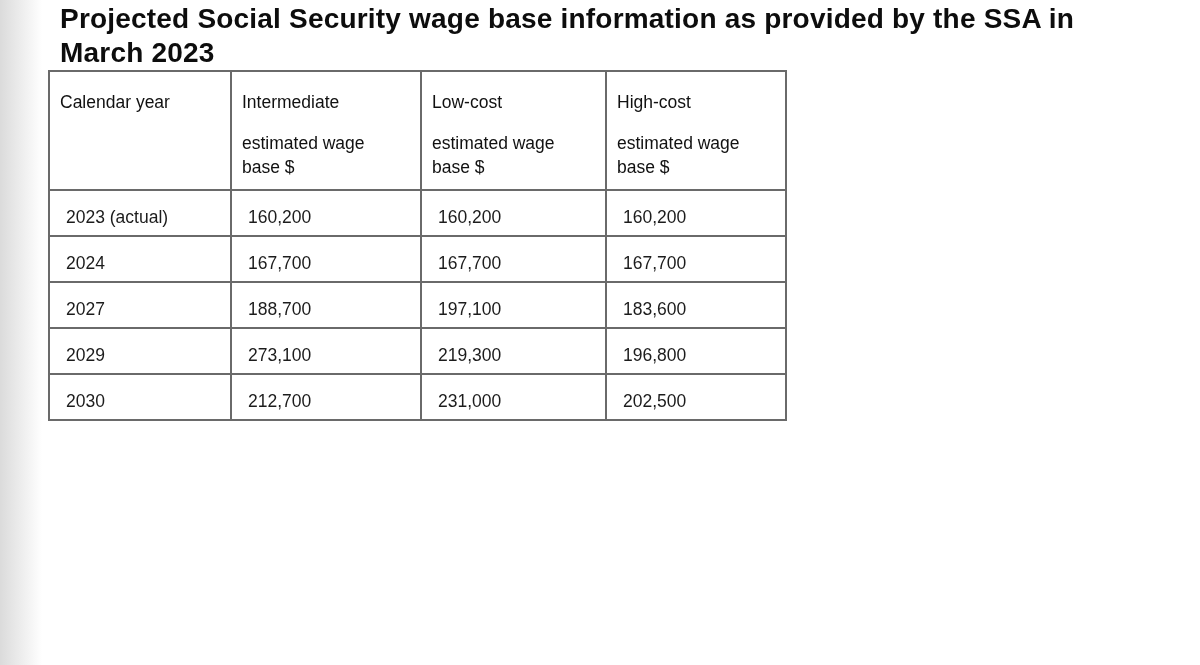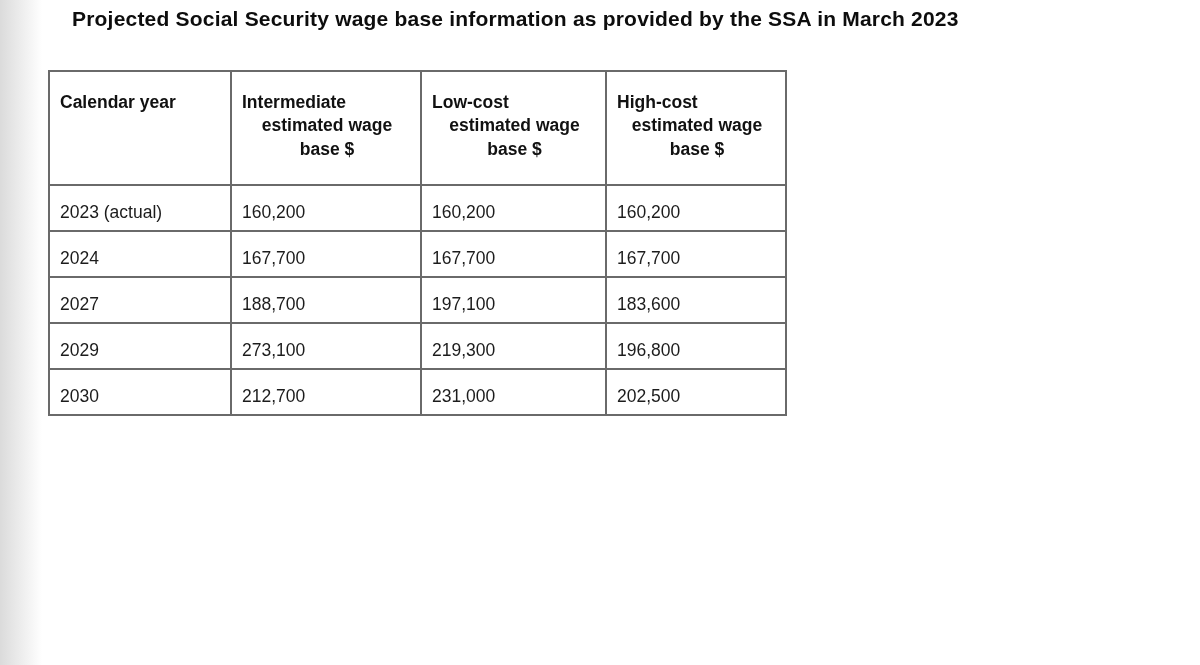--- a/index.html
+++ b/index.html
@@ -19,24 +19,24 @@
     position: absolute;
     left: 0;
     top: 0;
     width: 42px;
     height: 665px;
     background: linear-gradient(to right, rgba(90,90,90,0.22), rgba(255,255,255,0));
     pointer-events: none;
   }
   .title {
     position: absolute;
-    left: 72px;
+    left: 60px;
     top: 2px;
     margin: 0;
-    font-size: 21px;
+    font-size: 28px;
     line-height: 34px;
     font-weight: 700;
     letter-spacing: 0.2px;
     max-width: 1030px;
     color: #0d0d0d;
   }
   table.wage-table {
     position: absolute;
     left: 48px;
     top: 70px;
@@ -47,36 +47,35 @@
   }
   .wage-table th,
   .wage-table td {
     border: 2px solid #6a6a6a;
     background: #ffffff;
     text-align: left;
     font-size: 17.5px;
     box-sizing: border-box;
   }
   .wage-table th {
-    font-weight: 700;
+    font-weight: 400;
     vertical-align: top;
     padding: 20px 8px 10px 10px;
     height: 114px;
     line-height: 21px;
     color: #111111;
   }
   .col-sub {
-    margin-top: 0;
+    margin-top: 18px;
     line-height: 24px;
-    text-align: center;
   }
   .wage-table td {
     vertical-align: bottom;
     font-weight: 400;
-    padding: 0 8px 8px 10px;
+    padding: 0 8px 8px 16px;
     height: 46px;
     line-height: 20px;
     color: #1c1c1c;
   }
 </style>
 </head>
 <body>
 
 <div class="left-shade"></div>
 

